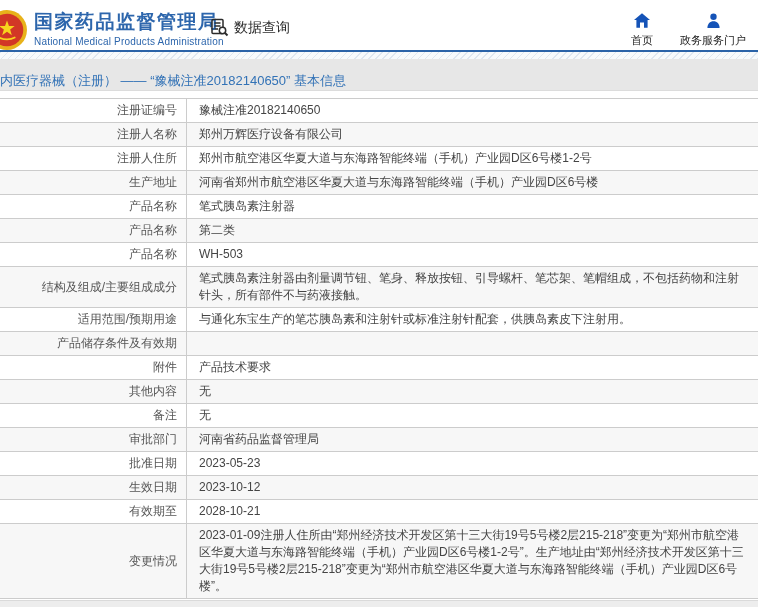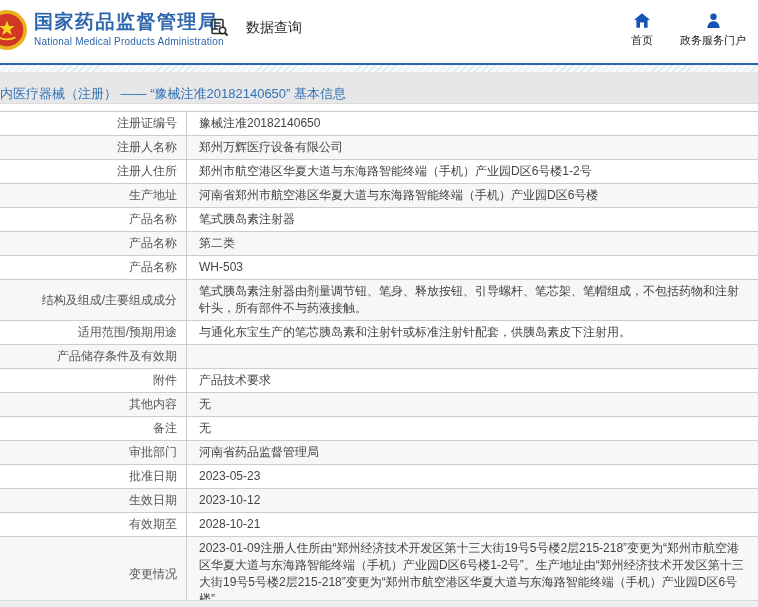--- a/index.html
+++ b/index.html
@@ -14,26 +14,26 @@
     --text-dark:#444444;
     --label-gray:#555555;
   }
   *{margin:0;padding:0;box-sizing:border-box;}
   html,body{background:#fff;}
   body{
     width:758px;height:607px;overflow:hidden;position:relative;
     font-family:"Liberation Sans","DejaVu Sans",sans-serif;
   }
   
-  .header{position:relative;height:63px;background:#fff;}
+  .header{position:relative;height:50px;background:#fff;}
   .emblem{position:absolute;left:-14px;top:9px;width:42px;height:42px;}
   .org-block{position:absolute;left:34px;top:10px;}
   .org-title{font-size:19px;font-weight:bold;color:var(--brand-blue);letter-spacing:1.5px;line-height:24px;}
   .org-sub{font-size:10px;color:var(--brand-blue);margin-top:2px;letter-spacing:.2px;}
-  .data-query{position:absolute;left:210px;top:18px;display:flex;align-items:center;gap:17px;
+  .data-query{position:absolute;left:210px;top:18px;display:flex;align-items:center;gap:5px;
     font-size:14px;color:#2b2b2b;cursor:pointer;}
   .hnav{position:absolute;top:12px;text-align:center;cursor:pointer;}
   .hnav .ic{height:16px;display:flex;justify-content:center;align-items:flex-end;}
   .hnav .lbl{font-size:11px;color:#222;margin-top:5px;white-space:nowrap;}
   .nav-home{left:628px;width:28px;}
   .nav-portal{left:678px;width:70px;}
   
   .topline{height:2px;background:var(--topline-blue);}
   .stripe-band{height:7px;background:repeating-linear-gradient(135deg,#dfe7f0 0 1px,#f7fafc 1px 5px);}
   .titlebar{height:32px;background:var(--titlebar-bg);border-bottom:1px solid #dcdcdc;

